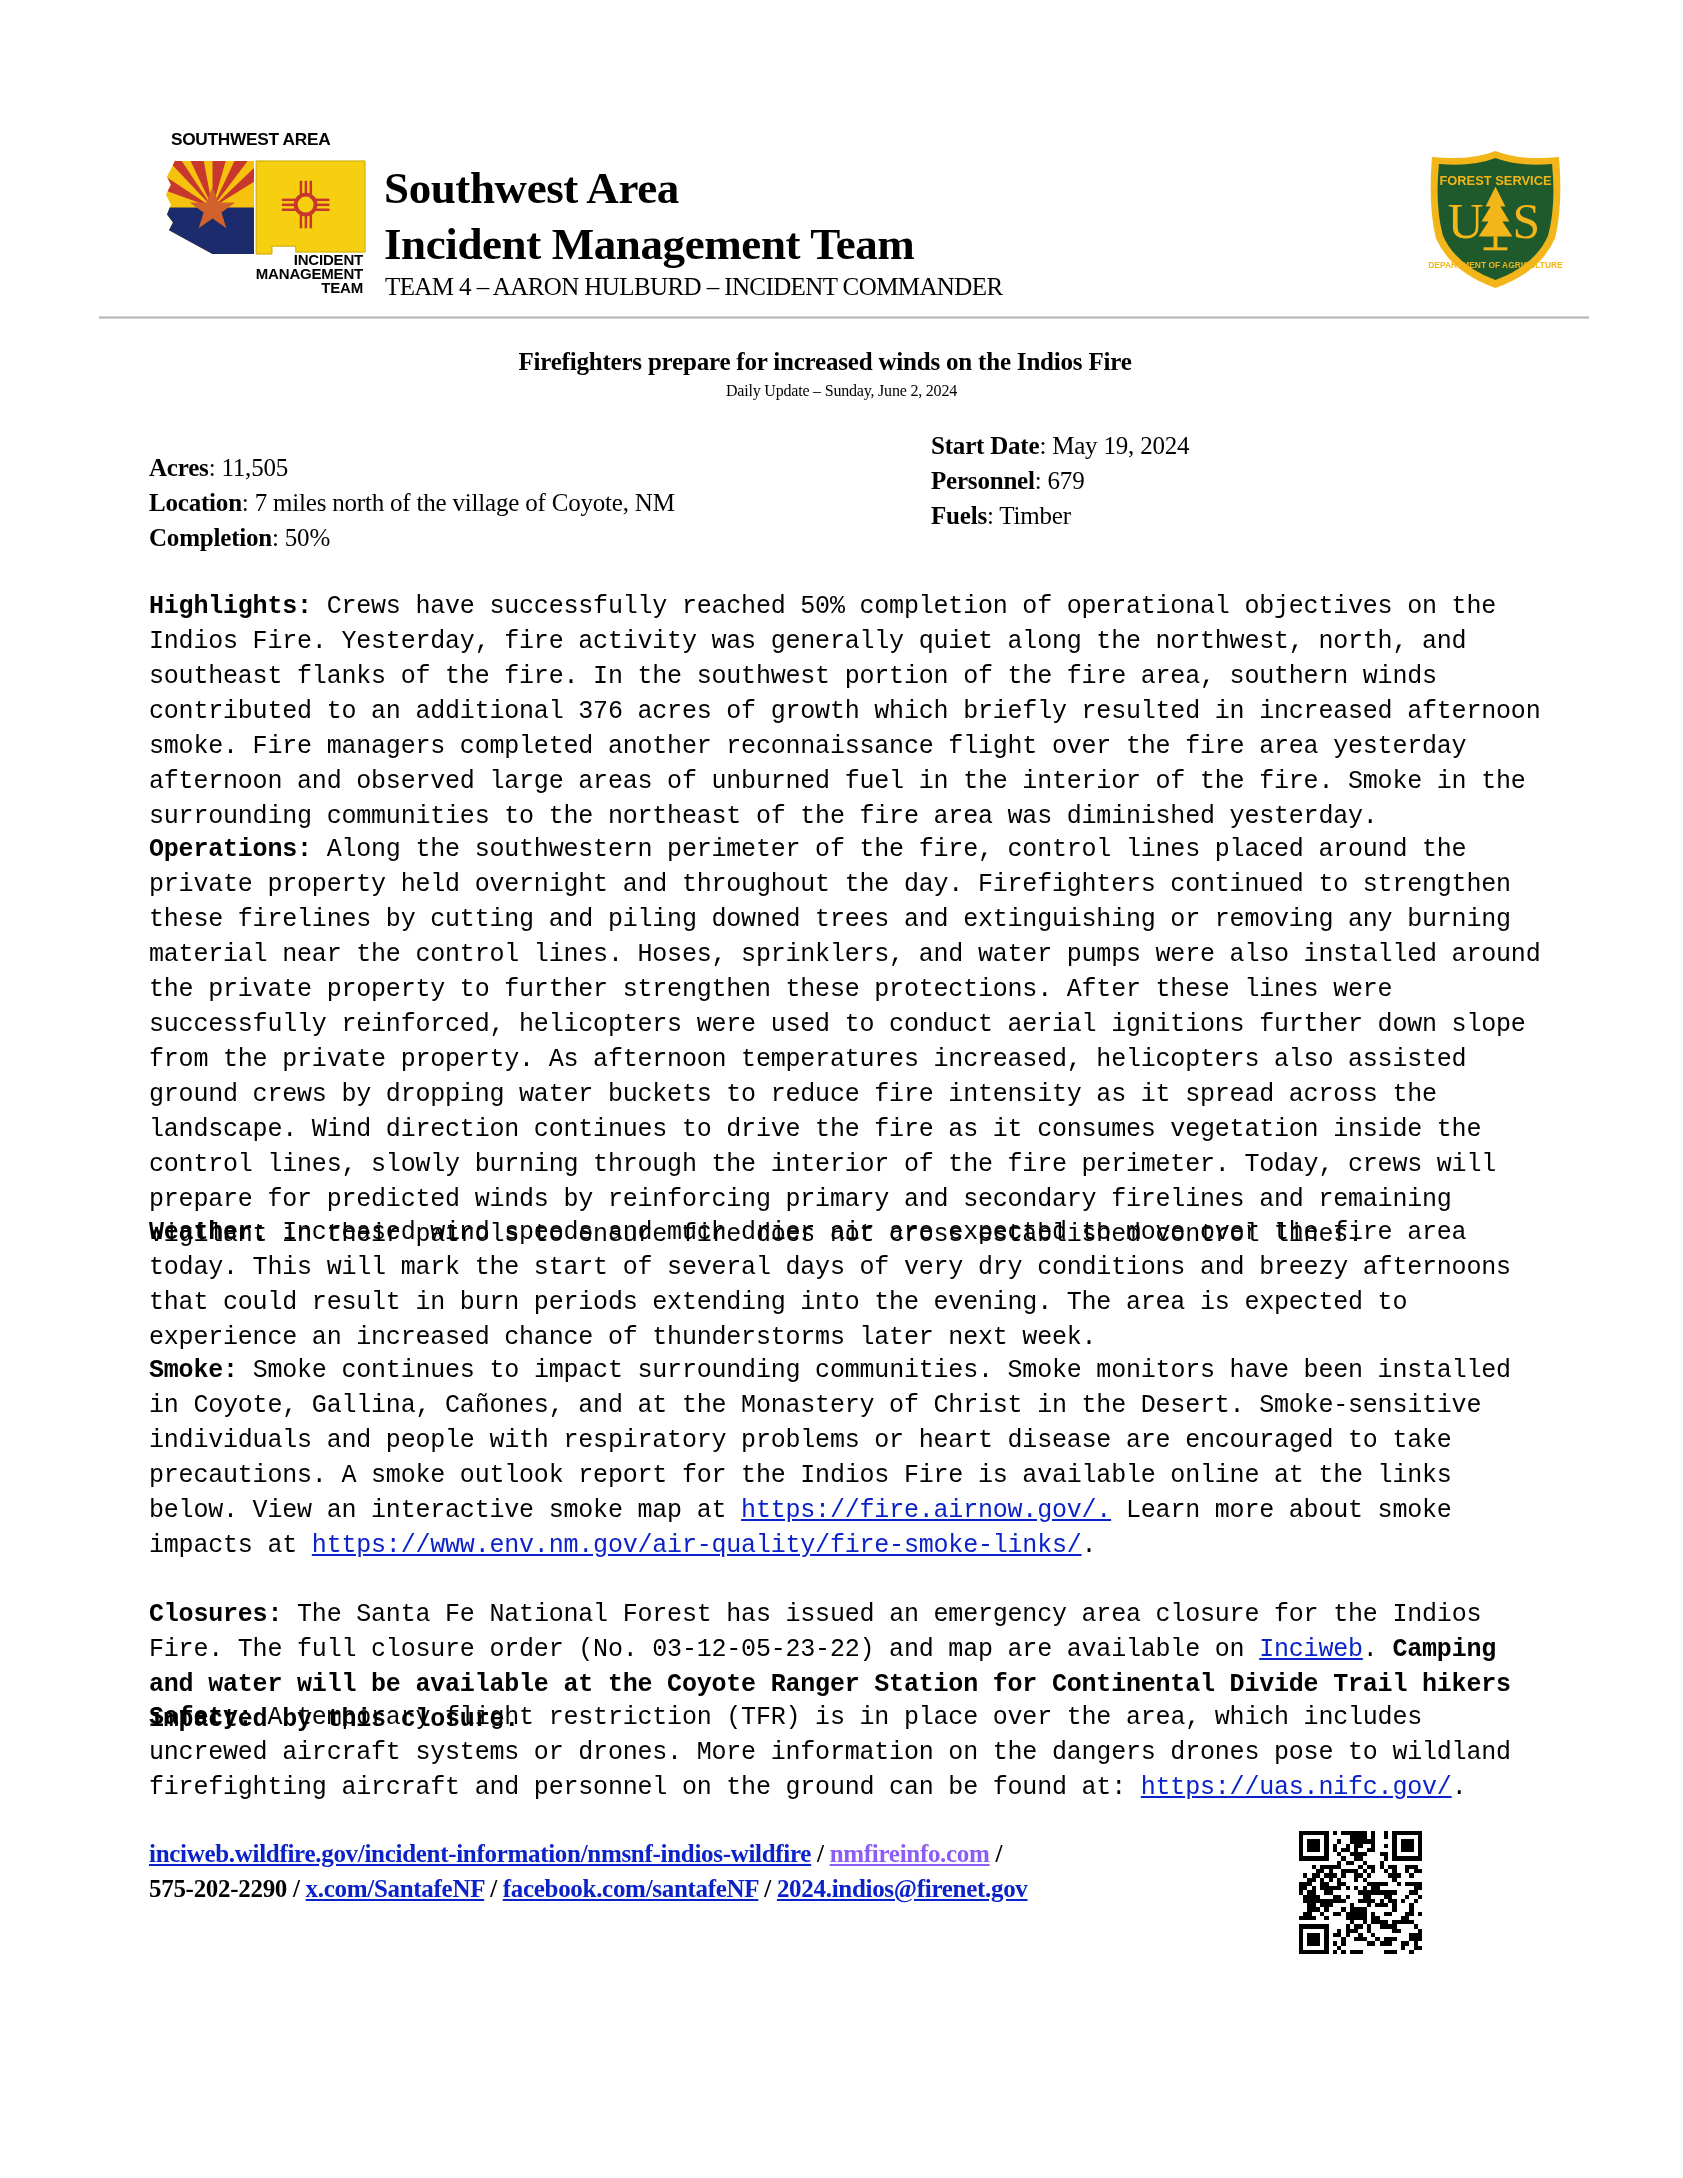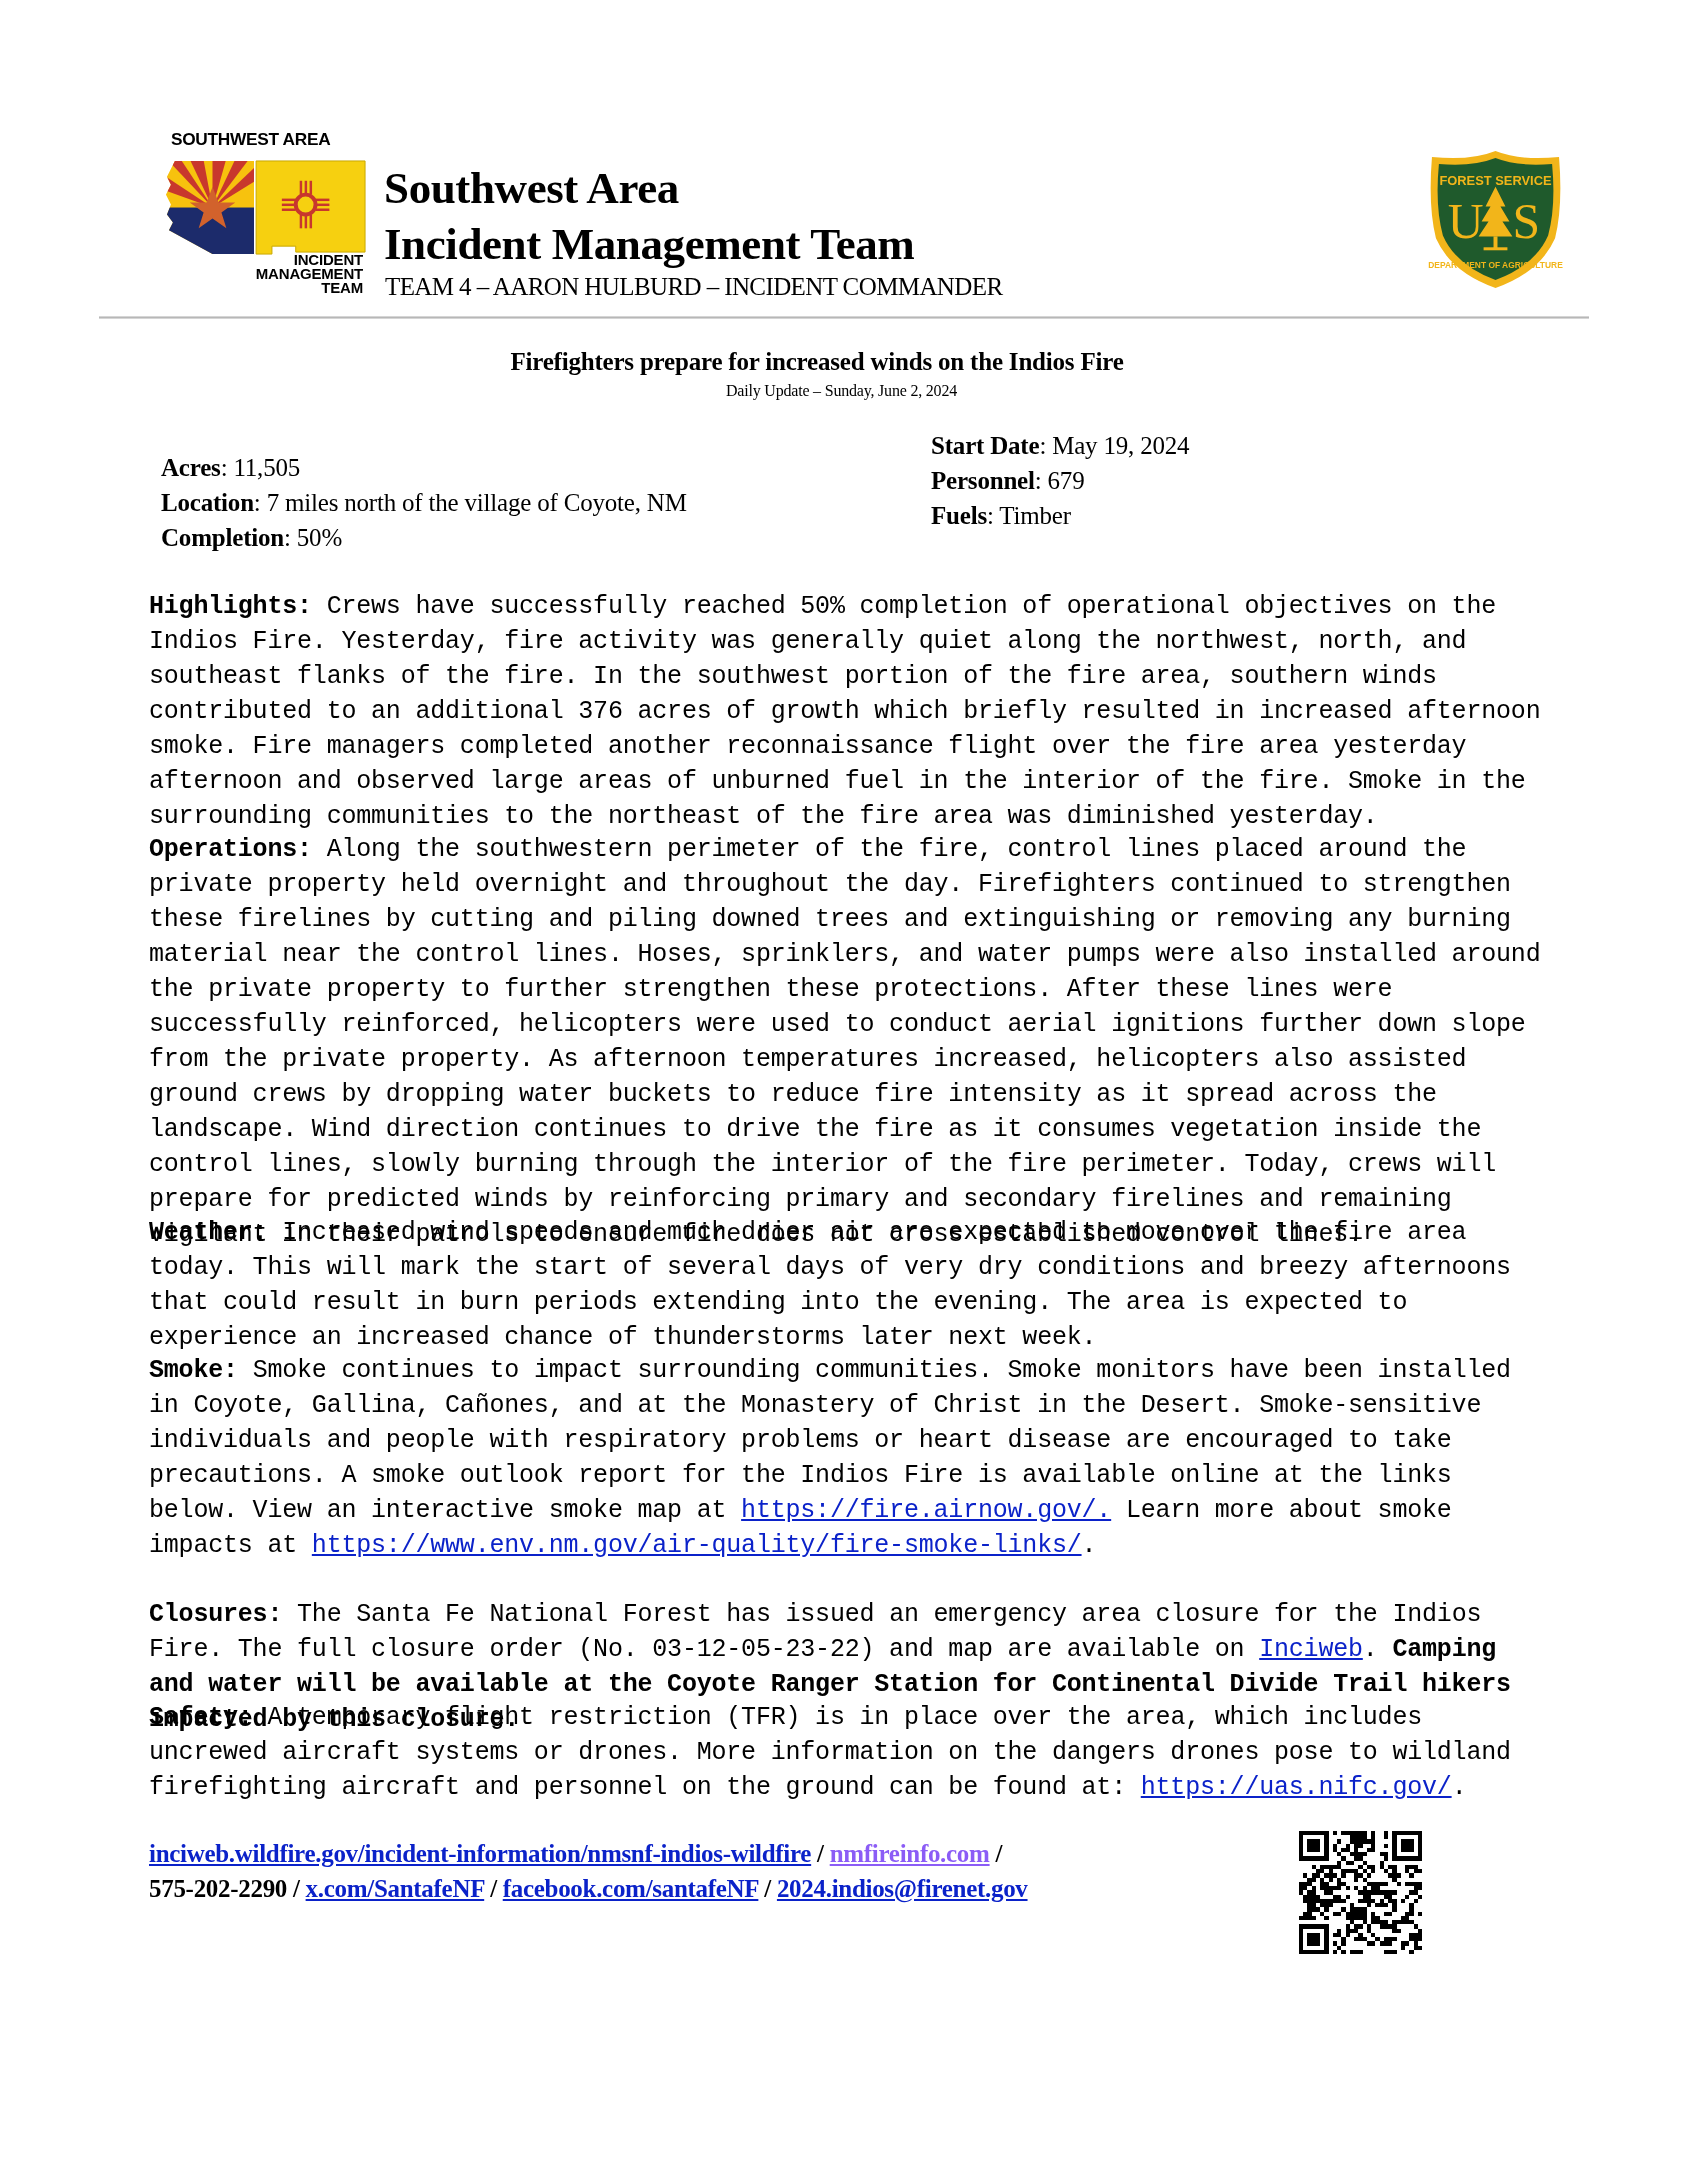--- a/index.html
+++ b/index.html
@@ -16,25 +16,25 @@
      font-family: "Liberation Sans", "DejaVu Sans", sans-serif; font-weight: bold; font-size: 15px; line-height: 14px; letter-spacing: -0.2px; }
 
   #org-title { left: 384px; top: 160px; font-weight: bold; font-size: 45px; line-height: 56px; letter-spacing: -0.4px; }
   #org-subtitle { left: 385px; top: 273px; font-size: 25px; letter-spacing: -0.6px; white-space: nowrap; }
 
   #usfs-shield { left: 1426px; top: 147px; width: 139px; height: 145px; }
 
   #header-divider { left: 99px; top: 316px; width: 1490px; height: 3px;
      background: linear-gradient(#e4e4e4, #b7b7b7 50%, #e4e4e4); }
 
-  #headline { left: 4px; width: 1626px; top: 348px; text-align: center; font-weight: bold; font-size: 25px; letter-spacing: -0.2px; }
+  #headline { left: 12px; width: 1626px; top: 348px; text-align: center; font-weight: bold; font-size: 25px; letter-spacing: -0.2px; }
   #dateline { left: 0; width: 1683px; top: 382px; text-align: center; font-size: 16px; letter-spacing: -0.2px; }
 
   .facts { font-size: 25px; line-height: 35px; letter-spacing: -0.2px; white-space: nowrap; }
-  #facts-left { left: 161px; top: 450px; }
+  #facts-left { left: 149px; top: 450px; }
   #facts-right { left: 931px; top: 428px; }
   .facts b { font-weight: bold; }
 
   .para { left: 149px; width: 1396px; font-size: 25px; line-height: 35px; letter-spacing: -0.2px; font-family: Liberation Mono, monospace; }
   .para b { font-weight: bold; }
   .para a, .footer a { color: #0b22c9; text-decoration: underline; }
   #p-highlights { top: 589px; }
   #p-operations { top: 832px; }
   #p-weather { top: 1215px; }
   #p-smoke { top: 1353px; }

